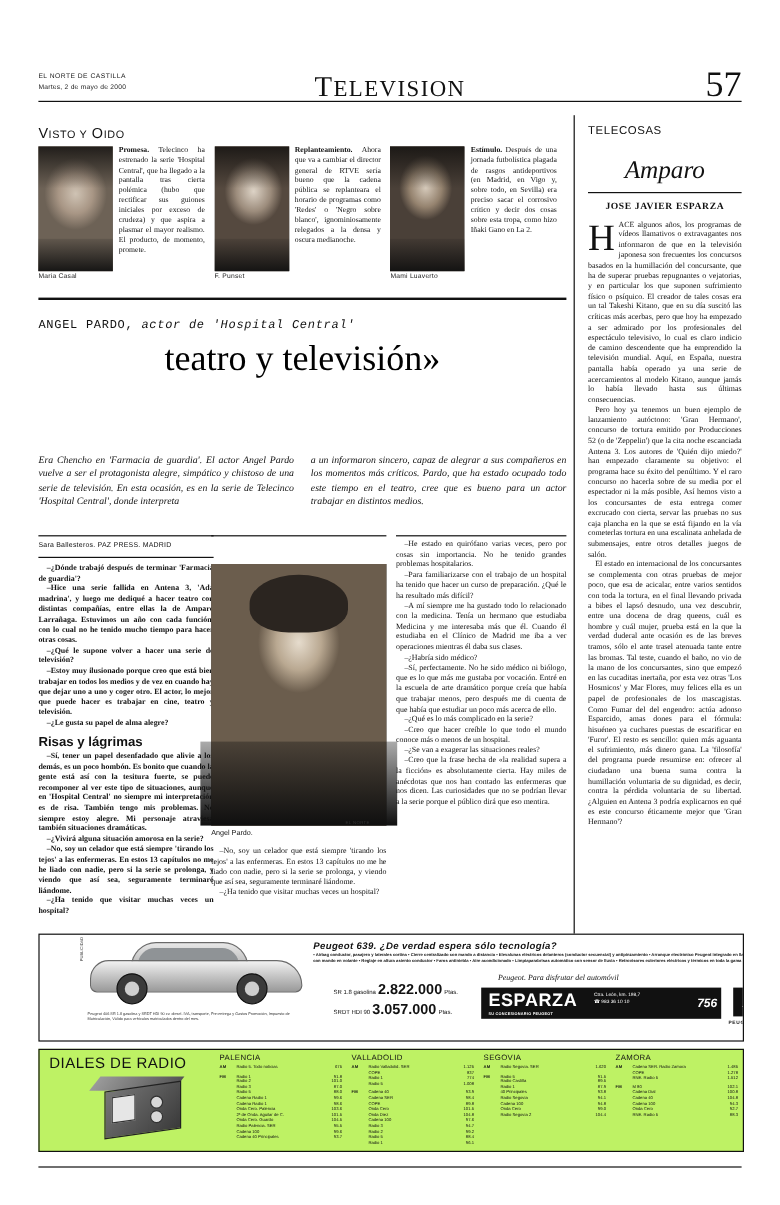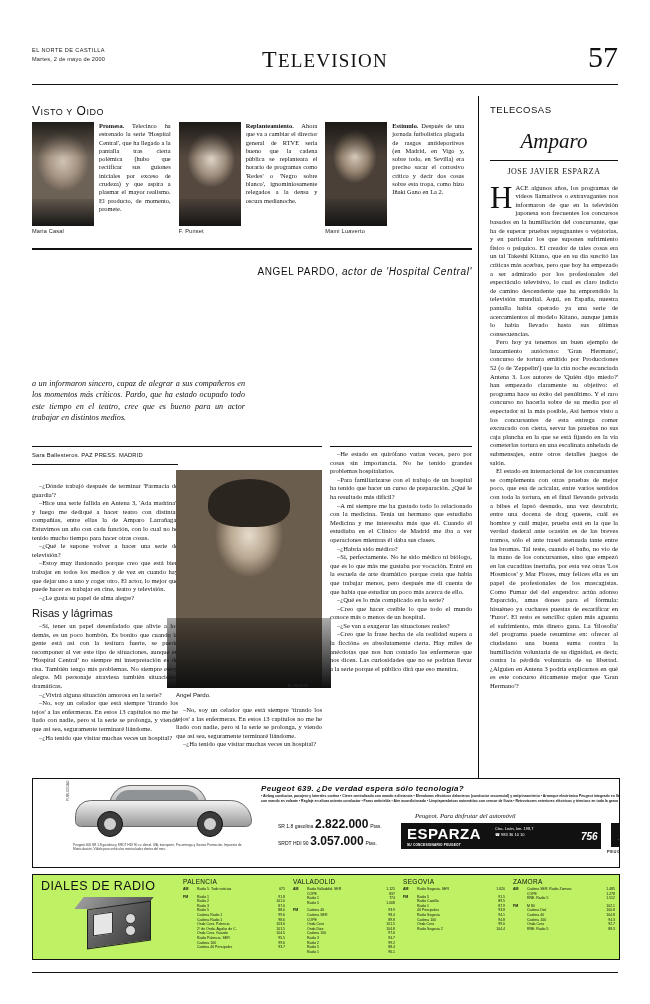--- a/index.html
+++ b/index.html
@@ -1,20 +1,20 @@
 <!DOCTYPE html>
 <html><head>
 <meta charset="utf-8">
 <style>
   html,body{margin:0;padding:0;background:#fff;}
   body{width:650px;height:1004px;font-family:"Liberation Serif",serif;color:#111;position:relative;overflow:hidden;}
   .page{position:absolute;left:0;top:0;width:650px;height:1004px;background:#fff;}
 
   
-  .masthead{position:absolute;left:32px;top:46px;width:586px;height:34px;}
+  .masthead{position:absolute;left:32px;top:60px;width:586px;height:34px;}
   .mh-left{position:absolute;left:0;top:0;font-family:"Liberation Sans",sans-serif;font-size:5.6px;letter-spacing:.4px;line-height:8.5px;color:#222;}
   .mh-left .l2{letter-spacing:.2px;}
   .mh-title{position:absolute;left:0;top:0;width:586px;text-align:center;font-family:"Liberation Serif",serif;font-size:19px;letter-spacing:1.2px;color:#111;}
   .mh-title .cap{font-size:24px;}
   .mh-page{position:absolute;right:0;top:-6px;font-family:"Liberation Serif",serif;font-size:30px;color:#111;}
   .rule{position:absolute;background:#111;}
 
   
   .sect-title{font-family:"Liberation Sans",sans-serif;font-size:12px;letter-spacing:.5px;color:#111;}
   .sect-title .sc{font-size:9px;}
@@ -38,22 +38,22 @@
   .ph-cap{font-family:"Liberation Sans",sans-serif;font-size:5.6px;color:#222;margin-top:2px;letter-spacing:.2px;}
   .vy-txt{flex:1;font-family:"Liberation Serif",serif;font-size:6.4px;line-height:8.3px;text-align:justify;color:#111;}
   .vy-txt b{font-weight:bold;}
 
   
   .hr-thick{position:absolute;background:#111;height:1.6px;}
   .hr-thin{position:absolute;background:#111;height:.6px;}
   .vr{position:absolute;background:#111;width:.6px;}
 
   
-  .iv-kicker{position:absolute;left:32px;top:266px;width:440px;text-align:right;
-     font-family:Liberation Sans, sans-serif;font-size:10px;letter-spacing:.6px;color:#111;}
+  .iv-kicker{position:absolute;left:32px;top:266px;width:440px;text-align:left;
+     font-family:Liberation Mono, monospace;font-size:10px;letter-spacing:.6px;color:#111;}
   .iv-kicker i{font-style:italic;font-weight:normal;}
   .iv-head{position:absolute;left:32px;top:282px;width:440px;text-align:center;
      font-family:"Liberation Serif",serif;font-size:30px;line-height:34px;color:#000;}
   .iv-intro{position:absolute;left:32px;top:378px;width:440px;display:flex;gap:14px;}
   .iv-intro div{width:213px;font-style:italic;font-size:8.2px;line-height:11.4px;text-align:justify;}
 
   .byline{position:absolute;left:32px;top:452px;width:146px;font-family:"Liberation Sans",sans-serif;
      font-size:5.8px;letter-spacing:.2px;color:#111;}
   .col{position:absolute;font-size:6.6px;line-height:8.6px;text-align:justify;color:#111;}
   .col p{margin:0 0 0 0;text-indent:7px;}
@@ -65,21 +65,21 @@
        linear-gradient(180deg,#2a2a2a 0%,#4a4a4a 30%,#1e1e1e 100%);}
   .photo-main .hairm{position:absolute;left:22%;top:4%;width:56%;height:22%;border-radius:50% 50% 40% 40%;background:#2b2520;}
   .photo-main .bodym{position:absolute;left:-6%;bottom:0;width:112%;height:32%;background:linear-gradient(180deg,rgba(15,15,15,.35),#0f0f0f);}
   .cap-main{position:absolute;left:176px;top:692px;font-family:"Liberation Sans",sans-serif;font-size:6px;color:#111;}
   .credit{position:absolute;left:288px;top:684px;font-family:"Liberation Sans",sans-serif;font-size:3.6px;letter-spacing:.3px;color:#333;}
 
   
   .tc{position:absolute;left:490px;top:104px;width:128px;}
   .tc-title{font-family:"Liberation Sans",sans-serif;font-size:9.5px;letter-spacing:.5px;}
   .tc-h{font-family:"Liberation Serif",serif;font-style:italic;font-size:21px;text-align:center;margin-top:14px;}
-  .tc-by{font-family:"Liberation Serif",serif;font-size:8px;letter-spacing:.5px;text-align:center;margin-top:12px;}
+  .tc-by{font-family:"Liberation Serif",serif;font-size:8px;letter-spacing:.5px;text-align:center;margin-top:12px;font-weight:bold;}
   .tc-body{font-size:6.6px;line-height:8.6px;text-align:justify;margin-top:8px;}
   .tc-body p{margin:0;text-indent:6px;}
   .dropcap{float:left;font-size:31px;line-height:25px;padding:1px 3px 0 0;font-family:"Liberation Serif",serif;}
 
   
   .ad{position:absolute;left:32px;top:778px;width:586px;height:88px;border:.8px solid #111;background:#fff;overflow:hidden;}
   .ad-car{position:absolute;left:42px;top:8px;width:175px;height:52px;}
   .ad-car .body{position:absolute;left:0;bottom:12px;width:175px;height:25px;border-radius:22px 30px 8px 8px;
      background:linear-gradient(180deg,#f2f2f2 0%,#c9c9c9 45%,#9a9a9a 100%);border:.8px solid #6a6a6a;}
   .ad-car .roof{position:absolute;left:34px;bottom:33px;width:96px;height:20px;border-radius:26px 26px 0 0;
@@ -194,32 +194,34 @@
 
   <div class="hr-thick" style="left:32px;top:248px;width:440px;"></div>
 
   <div class="vr" style="left:478px;top:96px;height:760px;"></div>
 
   <div class="iv-kicker">
     <span>ANGEL PARDO,</span>
     <i>actor de 'Hospital Central'</i>
   </div>
   <div class="iv-head">
+    <div>teatro y televisión»</div>
   </div>
   <div class="iv-intro">
+    <div>Era Chencho en 'Farmacia de guardia'. El actor Angel Pardo vuelve a ser el protagonista alegre, simpático y chistoso de una serie de televisión. En esta ocasión, es en la serie de Telecinco 'Hospital Central', donde interpreta</div>
     <div>a un informaron sincero, capaz de alegrar a sus compañeros en los momentos más críticos. Pardo, que ha estado ocupado todo este tiempo en el teatro, cree que es bueno para un actor trabajar en distintos medios.</div>
   </div>
 
   <div class="hr-thin" style="left:32px;top:446px;width:146px;"></div>
   <div class="byline">Sara Ballesteros. PAZ PRESS. MADRID</div>
   <div class="hr-thin" style="left:32px;top:464px;width:146px;"></div>
   <div class="hr-thin" style="left:176px;top:446px;width:146px;"></div>
   <div class="hr-thin" style="left:330px;top:446px;width:142px;"></div>
 
-  <div class="col" id="ivcol1" style="left:32px;top:482px;width:146px;">
+  <div class="col" id="ivcol1" style="left:32px;top:470px;width:146px;font-weight:bold;">
       <p>–¿Dónde trabajó después de terminar 'Farmacia de guardia'?</p>
       <p>–Hice una serie fallida en Antena 3, 'Ada madrina', y luego me dediqué a hacer teatro con distintas compañías, entre ellas la de Amparo Larrañaga. Estuvimos un año con cada función, con lo cual no he tenido mucho tiempo para hacer otras cosas.</p>
       <p>–¿Qué le supone volver a hacer una serie de televisión?</p>
       <p>–Estoy muy ilusionado porque creo que está bien trabajar en todos los medios y de vez en cuando hay que dejar uno a uno y coger otro. El actor, lo mejor que puede hacer es trabajar en cine, teatro y televisión.</p>
       <p>–¿Le gusta su papel de alma alegre?</p>
       <div class="subhead">Risas y lágrimas</div>
       <p>–Sí, tener un papel desenfadado que alivie a los demás, es un poco hombón. Es bonito que cuando la gente está así con la tesitura fuerte, se puede recomponer al ver este tipo de situaciones, aunque en 'Hospital Central' no siempre mi interpretación es de risa. También tengo mis problemas. No siempre estoy alegre. Mi personaje atraviesa también situaciones dramáticas.</p>
       <p>–¿Vivirá alguna situación amorosa en la serie?</p>
       <p>–No, soy un celador que está siempre 'tirando los tejos' a las enfermeras. En estos 13 capítulos no me he liado con nadie, pero si la serie se prolonga, y viendo que así sea, seguramente terminaré liándome.</p>
       <p>–¿Ha tenido que visitar muchas veces un hospital?</p>

